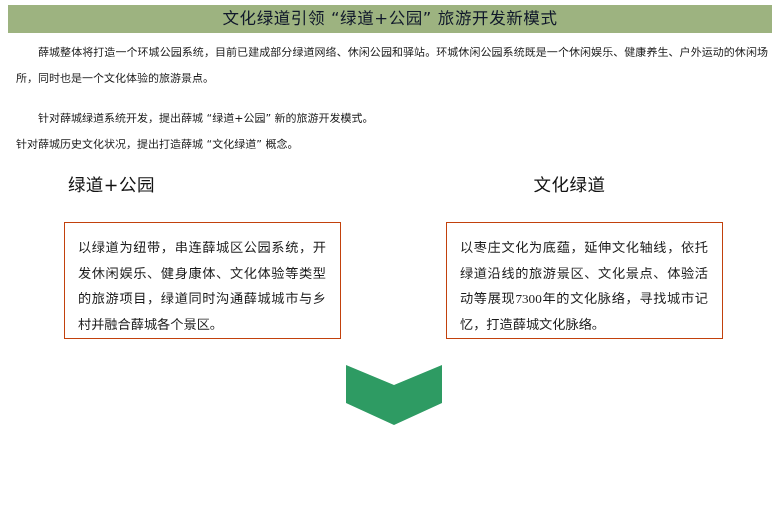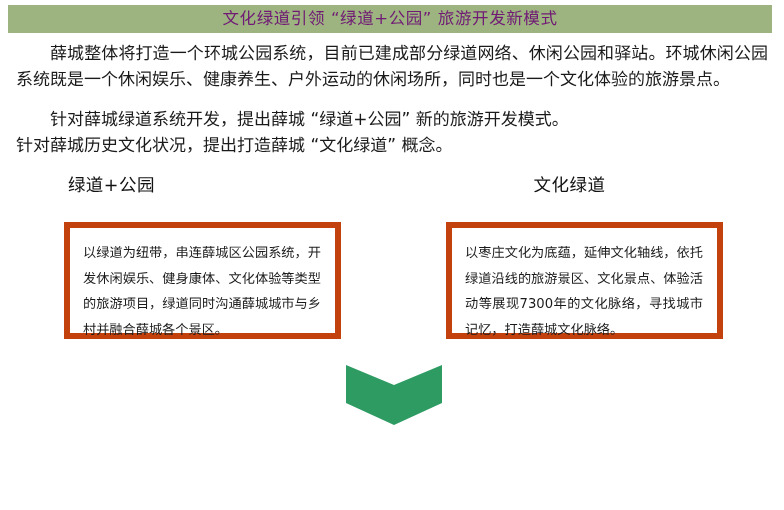--- a/index.html
+++ b/index.html
@@ -33,35 +33,35 @@
     height: 28px;
     background: #9DB380;
     display: flex;
     align-items: center;
     justify-content: center;
     box-sizing: border-box;
   }
   .title-banner .title-text {
     font-size: 16.5px;
     font-weight: 400;
-    color: #701a75;
+    color: #0f172a;
     letter-spacing: 0.6px;
     line-height: 1;
     white-space: nowrap;
   }
 
   
   .body-copy {
     position: absolute;
     left: 16px;
     top: 40px;
     width: 752px;
   }
   .para {
-    font-size: 17px;
+    font-size: 11px;
     line-height: 26px;
     color: #1a1a1a;
     text-align: justify;
     text-justify: inter-ideograph;
     margin: 0;
   }
   .para.indent {
     text-indent: 2em;
   }
   .para-block-2 {
@@ -89,24 +89,25 @@
     color: #121212;
     letter-spacing: 0.5px;
     line-height: 1.1;
   }
 
   
   .box {
     position: absolute;
     top: 222px;
     height: 117px;
-    border: 6px solid #c2410c;
+    border: 1px solid #c2410c;
     background: #FFFFFF;
     box-sizing: border-box;
     padding: 12px 14px 10px 13px;
+    font-family: Liberation Serif, serif;
   }
   .box.left-box  { left: 64px;  width: 277px; }
   .box.right-box { left: 446px; width: 277px; }
   .box-text {
     font-size: 13.2px;
     line-height: 25.5px;
     color: #1a1a1a;
     text-align: justify;
     text-justify: inter-ideograph;
     margin: 0;

